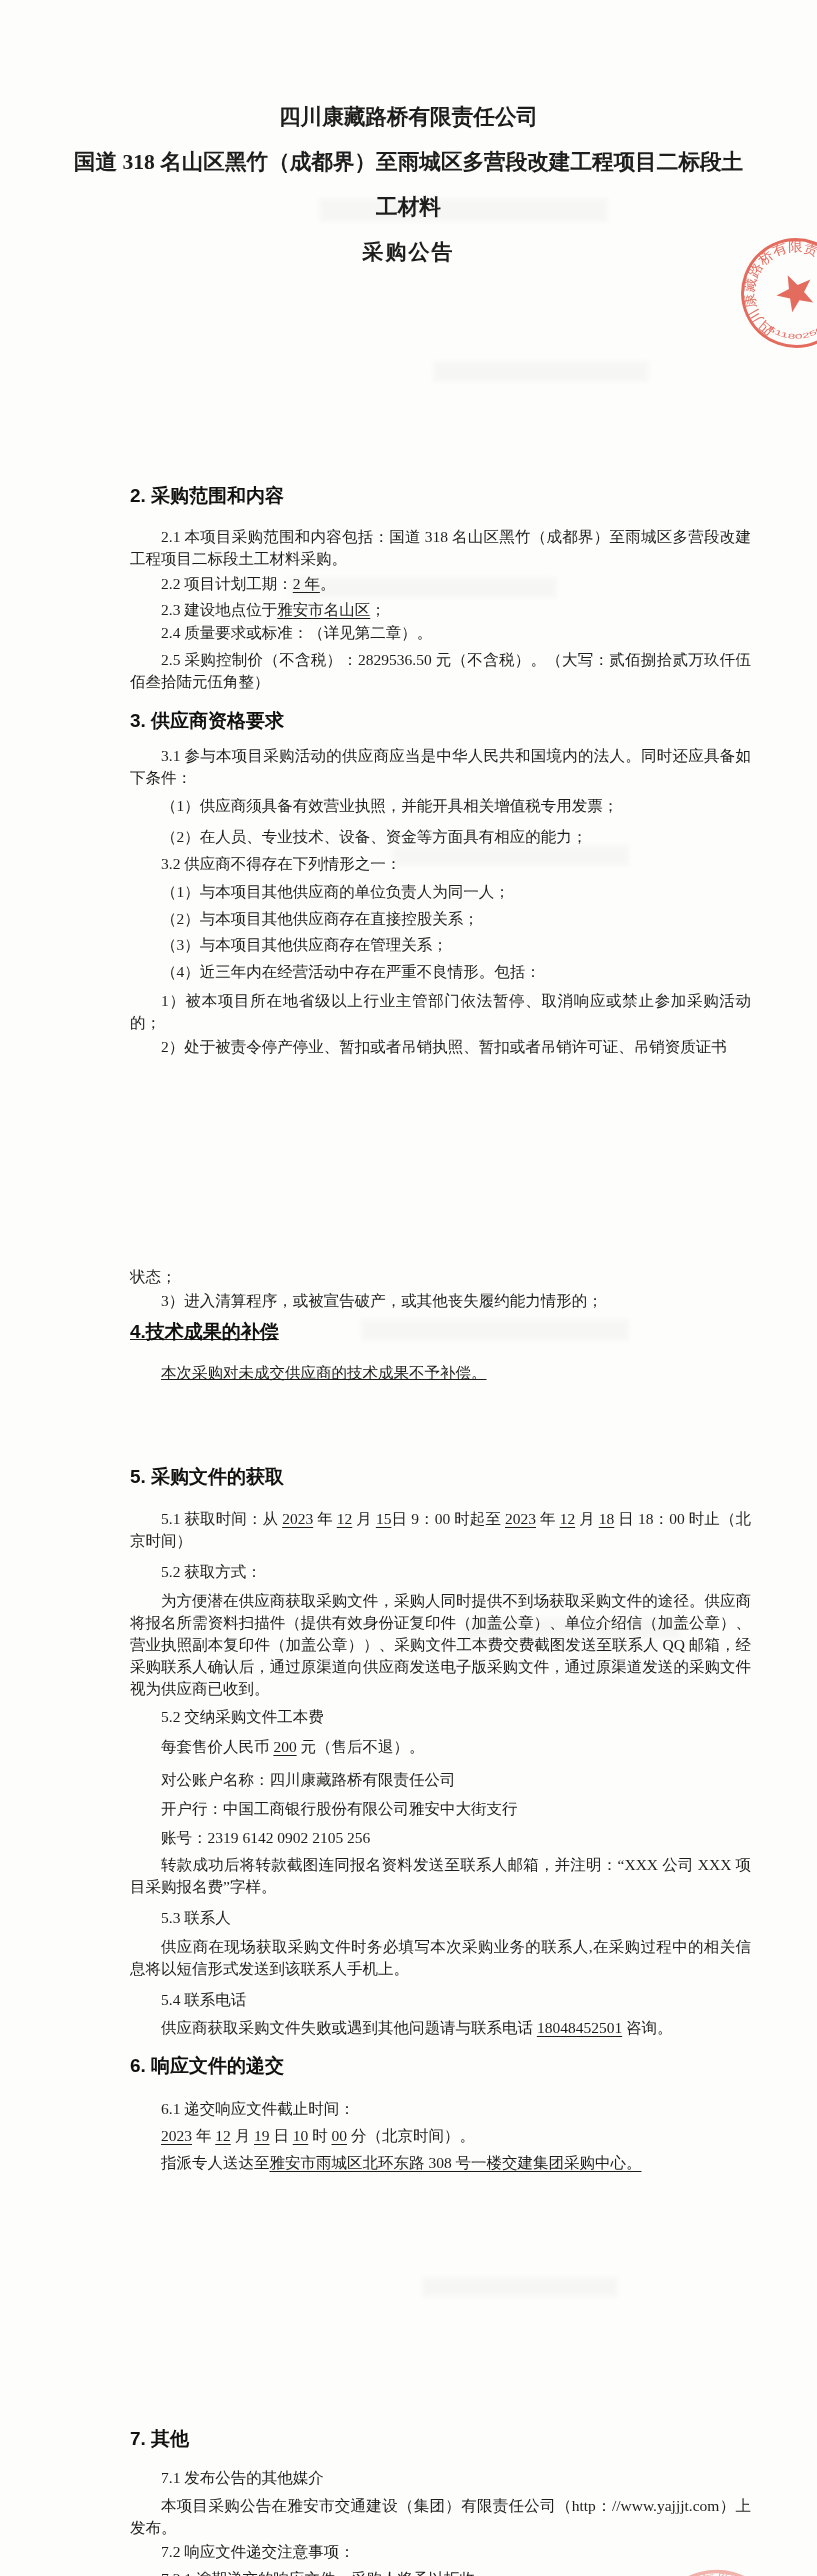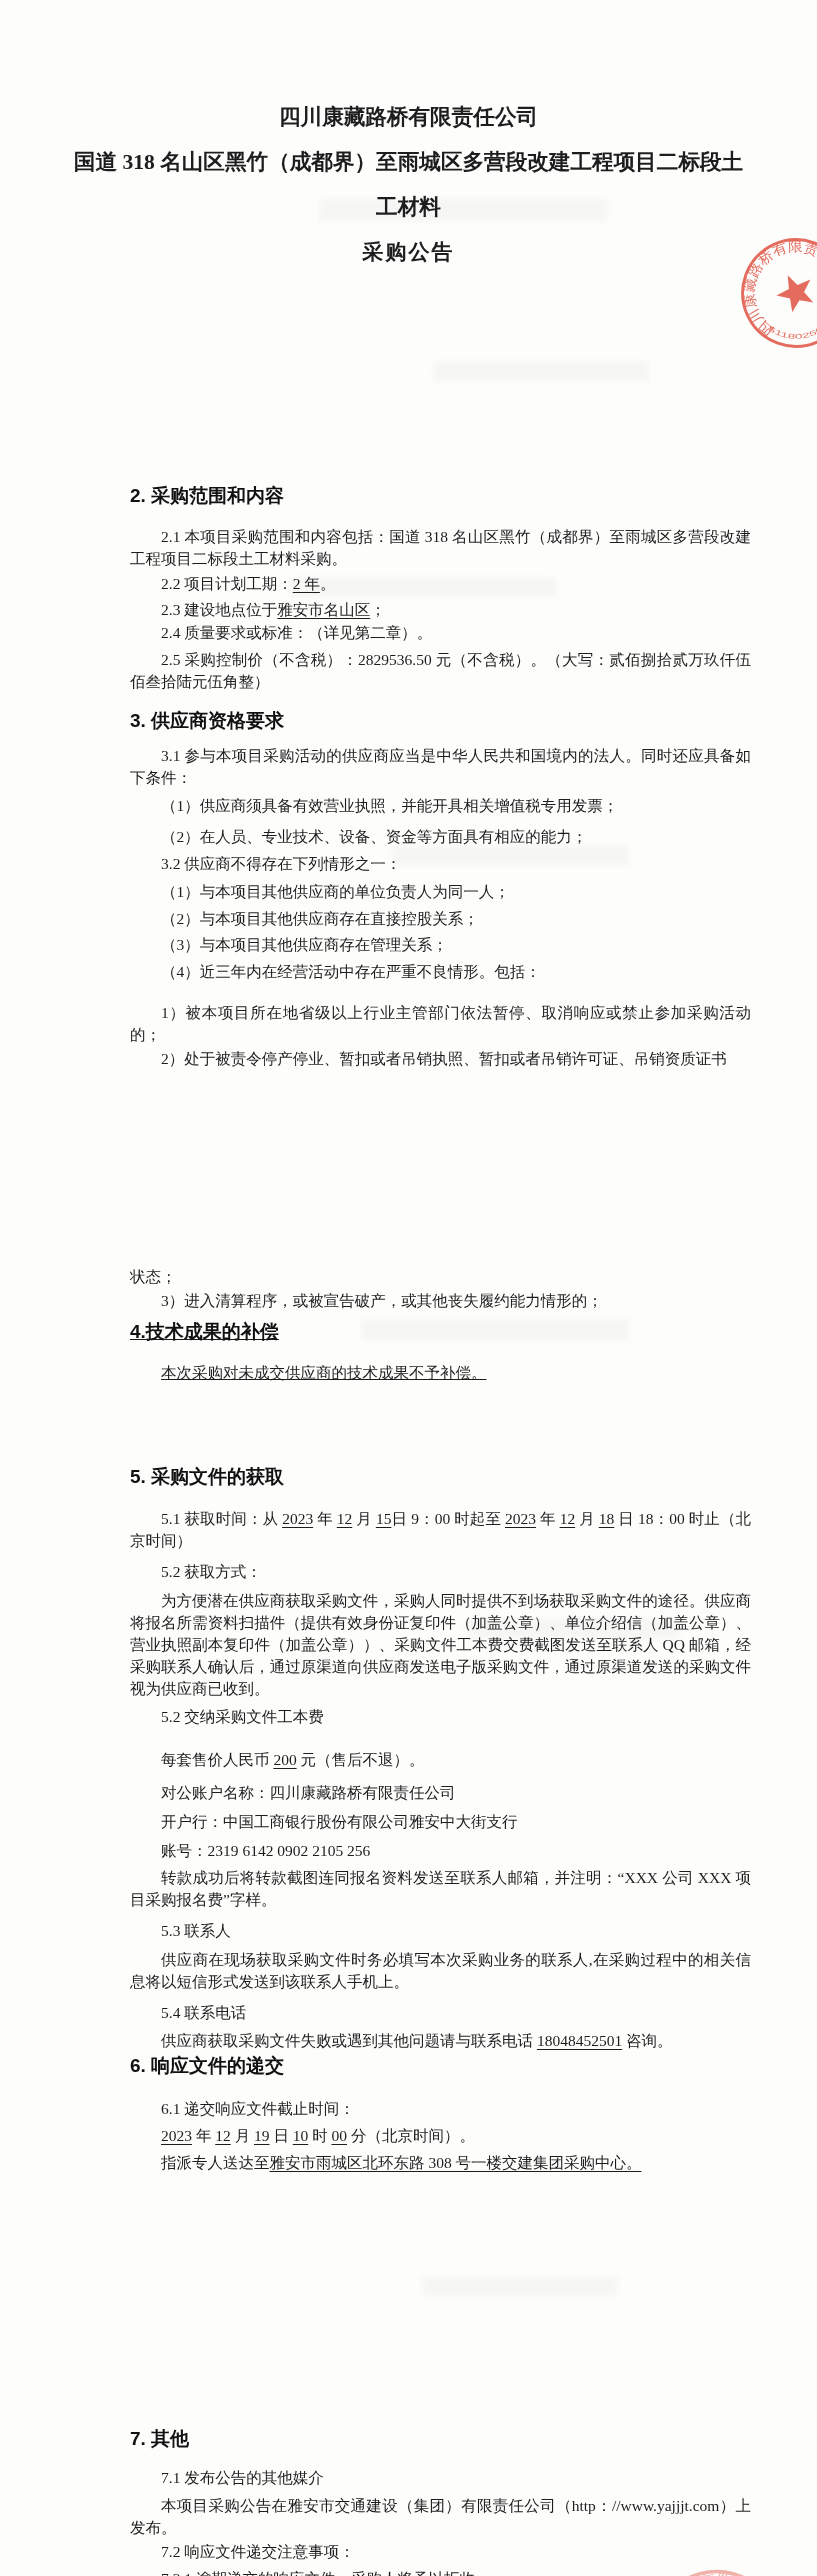--- a/index.html
+++ b/index.html
@@ -55,41 +55,41 @@
   <div class="sec" style="top:708px;">
     <h2 class="sechead">3.  供应商资格要求</h2>
     <p class="body ind" style="margin-top:12.4px;">3.1 参与本项目采购活动的供应商应当是中华人民共和国境内的法人。同时还应具备如下条件：</p>
     <p class="body ind" style="margin-top:5.7px;">（1）供应商须具备有效营业执照，并能开具相关增值税专用发票；</p>
     <p class="body ind" style="margin-top:8.8px;">（2）在人员、专业技术、设备、资金等方面具有相应的能力；</p>
     <p class="body ind" style="margin-top:5.2px;">3.2 供应商不得存在下列情形之一：</p>
     <p class="body ind" style="margin-top:5.7px;">（1）与本项目其他供应商的单位负责人为同一人；</p>
     <p class="body ind" style="margin-top:5.2px;">（2）与本项目其他供应商存在直接控股关系；</p>
     <p class="body ind" style="margin-top:3.6px;">（3）与本项目其他供应商存在管理关系；</p>
     <p class="body ind" style="margin-top:5.2px;">（4）近三年内在经营活动中存在严重不良情形。包括：</p>
-    <p class="body ind" style="margin-top:19px;">1）被本项目所在地省级以上行业主管部门依法暂停、取消响应或禁止参加采购活动的；</p>
+    <p class="body ind" style="margin-top:7px;">1）被本项目所在地省级以上行业主管部门依法暂停、取消响应或禁止参加采购活动的；</p>
     <p class="body ind" style="margin-top:2.1px;">2）处于被责令停产停业、暂扣或者吊销执照、暂扣或者吊销许可证、吊销资质证书</p>
   </div>
 
   <div class="sec" style="top:1266px;">
     <p class="body">状态；</p>
     <p class="body ind" style="margin-top:2.1px;">3）进入清算程序，或被宣告破产，或其他丧失履约能力情形的；</p>
   </div>
 
   <div class="sec" style="top:1319px;text-decoration:underline;">
     <h2 class="sechead">4.技术成果的补偿</h2>
     <p class="body ind" style="margin-top:18px;">本次采购对未成交供应商的技术成果不予补偿。</p>
   </div>
 
   <div class="sec" style="top:1464px;">
     <h2 class="sechead">5. 采购文件的获取</h2>
     <p class="body ind" style="margin-top:19px;"><span>5.1 获取时间：从 </span><span class="u">2023</span><span> 年 </span><span class="u">12</span><span> 月 </span><span class="u">15</span><span>日 9：00 时起至 </span><span class="u">2023</span><span> 年 </span><span class="u">12</span><span> 月 </span><span class="u">18</span><span> 日 18：00 时止（北京时间）</span></p>
     <p class="body ind" style="margin-top:9.3px;">5.2 获取方式：</p>
     <p class="body ind" style="margin-top:6.7px;">为方便潜在供应商获取采购文件，采购人同时提供不到场获取采购文件的途径。供应商将报名所需资料扫描件（提供有效身份证复印件（加盖公章）、单位介绍信（加盖公章）、营业执照副本复印件（加盖公章））、采购文件工本费交费截图发送至联系人 QQ 邮箱，经采购联系人确认后，通过原渠道向供应商发送电子版采购文件，通过原渠道发送的采购文件视为供应商已收到。</p>
     <p class="body ind" style="margin-top:6.2px;">5.2 交纳采购文件工本费</p>
-    <p class="body ind" style="margin-top:21px;"><span>每套售价人民币 </span><span class="u">200</span><span> 元（售后不退）。</span></p>
+    <p class="body ind" style="margin-top:8px;"><span>每套售价人民币 </span><span class="u">200</span><span> 元（售后不退）。</span></p>
     <p class="body ind" style="margin-top:11.3px;">对公账户名称：四川康藏路桥有限责任公司</p>
     <p class="body ind" style="margin-top:6.2px;">开户行：中国工商银行股份有限公司雅安中大街支行</p>
     <p class="body ind" style="margin-top:7.2px;">账号：2319 6142 0902 2105 256</p>
     <p class="body ind" style="margin-top:5.2px;">转款成功后将转款截图连同报名资料发送至联系人邮箱，并注明：“XXX 公司 XXX 项目采购报名费”字样。</p>
     <p class="body ind" style="margin-top:8.8px;">5.3 联系人</p>
     <p class="body ind" style="margin-top:7.2px;">供应商在现场获取采购文件时务必填写本次采购业务的联系人,在采购过程中的相关信息将以短信形式发送到该联系人手机上。</p>
     <p class="body ind" style="margin-top:8.8px;">5.4 联系电话</p>
     <p class="body ind" style="margin-top:5.7px;"><span>供应商获取采购文件失败或遇到其他问题请与联系电话 </span><span class="u">18048452501</span><span> 咨询。</span></p>
   </div>
 

